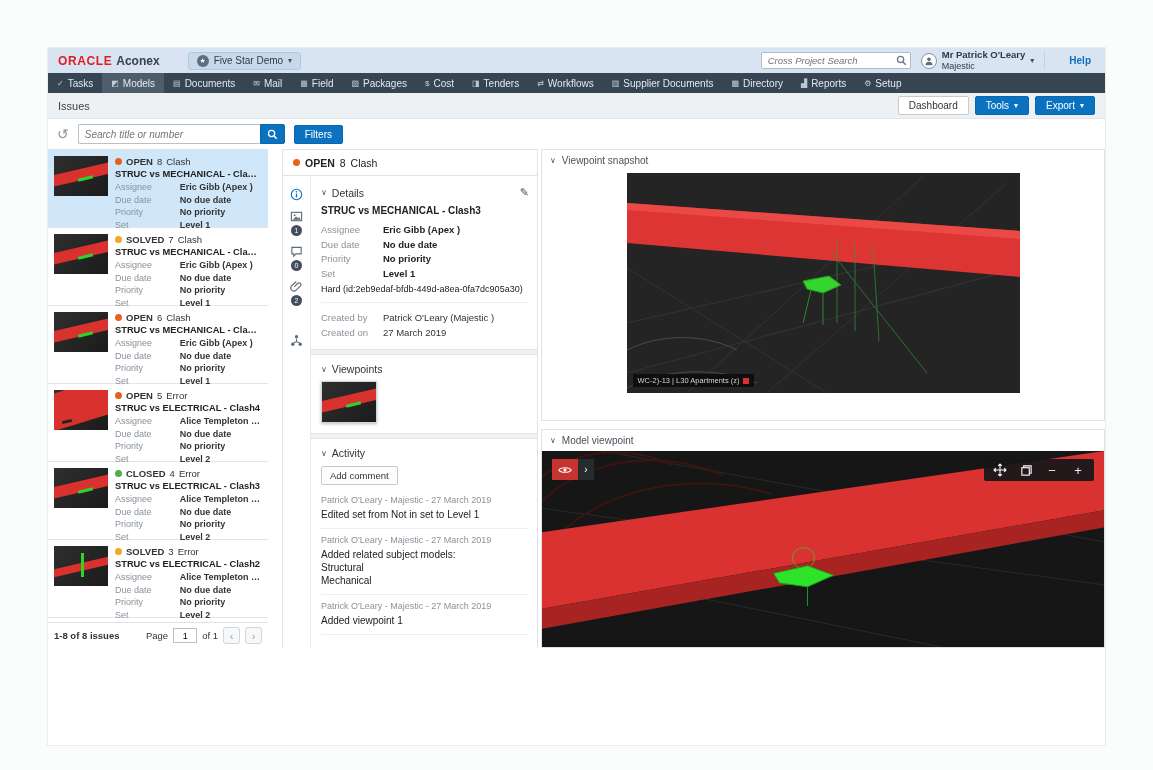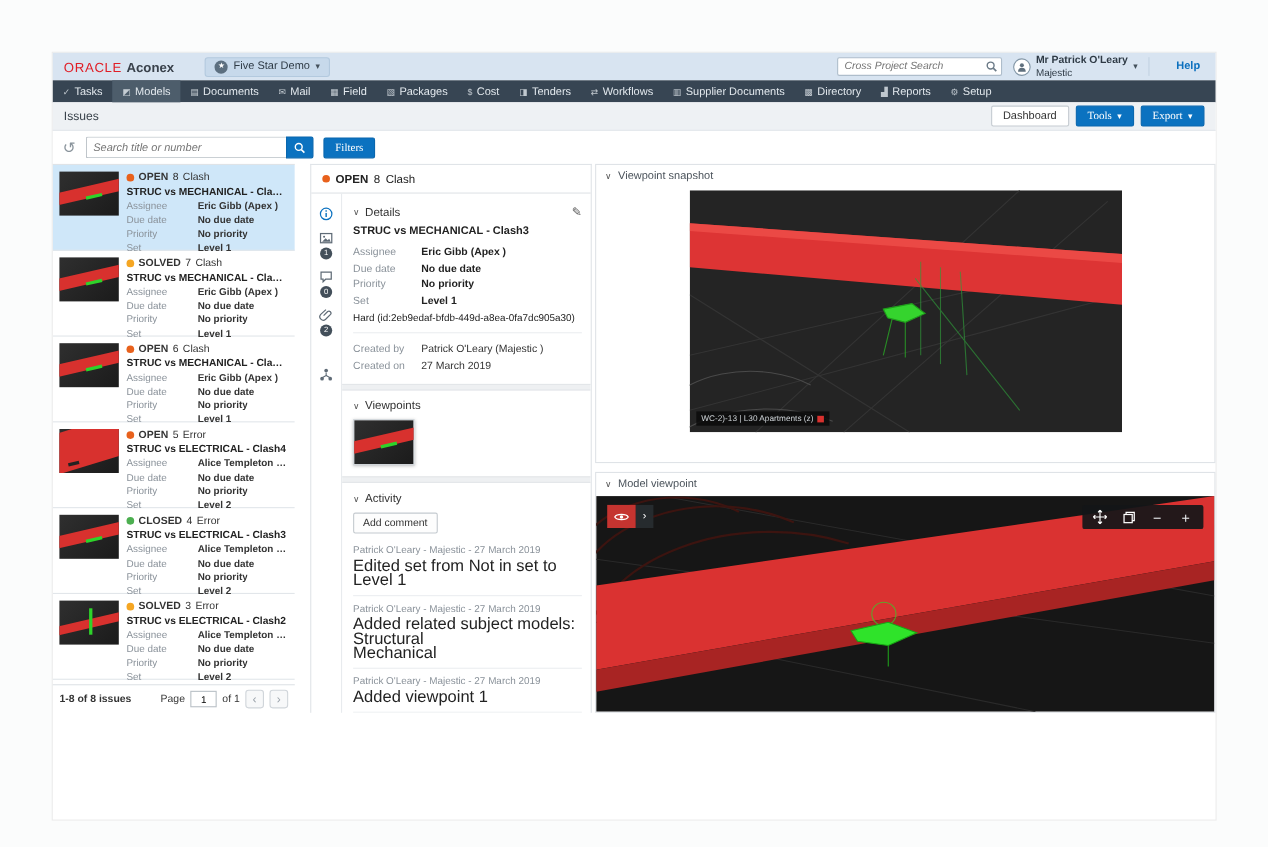--- a/index.html
+++ b/index.html
@@ -4,21 +4,21 @@
 <style>
   html,body{margin:0;padding:0;width:1153px;height:770px;background:#fbfcfc;
     font-family:"Liberation Sans",sans-serif;overflow:hidden;}
   *{box-sizing:border-box;}
   .app{position:absolute;left:48px;top:48px;width:1057px;height:697px;background:#fff;
     box-shadow:0 0 0 1px #ececec;}
 
   
   .topbar{height:25px;background:#d8e4f1;display:flex;align-items:center;padding:0 10px;}
   .logo{display:flex;align-items:baseline;gap:4px;}
-  .logo .oracle{color:#e01e26;font-weight:400;font-size:12px;letter-spacing:.6px;}
+  .logo .oracle{color:#e01e26;font-weight:700;font-size:12px;letter-spacing:.6px;}
   .logo .aconex{color:#39414b;font-size:12px;font-weight:700;}
   .project{display:flex;align-items:center;gap:5px;margin-left:28px;background:#c7d9eb;
     border:1px solid #b3c9de;border-radius:3px;padding:2px 8px;font-size:10px;color:#2e3a45;cursor:pointer;}
   .project .pic{width:12px;height:12px;border-radius:50%;background:#5c6f80;color:#fff;
     display:inline-flex;align-items:center;justify-content:center;font-size:7px;line-height:1;}
   .caret{font-size:8px;color:#44515c;}
   .top-right{margin-left:auto;display:flex;align-items:center;gap:10px;}
   .cps{position:relative;display:flex;align-items:center;}
   .cps input{width:150px;height:17px;border:1px solid #aebdcb;border-radius:2px;font-size:9.5px;
     font-style:italic;color:#6b7a87;padding:0 18px 0 6px;background:#fff;font-family:inherit;}
@@ -38,21 +38,21 @@
   .tab.active{background:#4d5d6b;}
 
   
   .subheader{height:26px;background:#eef1f4;display:flex;align-items:center;padding:0 10px;
     border-bottom:1px solid #e2e6ea;}
   .crumb{font-size:11px;color:#3a434c;}
   .sub-right{margin-left:auto;display:flex;gap:6px;}
   .btn{font-family:inherit;font-size:10px;border-radius:2px;padding:3px 10px;cursor:pointer;
     border:1px solid transparent;display:inline-flex;align-items:center;gap:5px;}
   .btn.white{background:#fff;border-color:#c5cbd1;color:#333;}
-  .btn.blue{background:#0b72c0;border-color:#0a67ae;color:#fff;font-family:Liberation Serif, serif;}
+  .btn.blue{background:#0b72c0;border-color:#0a67ae;color:#fff;}
   .btn .caret{color:inherit;}
 
   
   .toolbar{height:30px;display:flex;align-items:center;gap:9px;padding:0 9px;background:#fff;}
   .refresh{color:#8a949c;font-size:14px;background:none;border:none;cursor:pointer;line-height:1;padding:0;}
   .sbox{display:flex;align-items:stretch;}
   .sbox input{width:182px;height:20px;border:1px solid #b9c0c6;border-right:none;
     border-radius:2px 0 0 2px;padding:0 6px;font-size:10px;font-style:italic;color:#777;font-family:inherit;}
   .sbtn{width:25px;background:#0b72c0;border:1px solid #0a67ae;border-radius:0 2px 2px 0;color:#fff;
     display:flex;align-items:center;justify-content:center;cursor:pointer;}
@@ -112,21 +112,21 @@
   .dv.normal{font-weight:400;color:#333;}
   .desc-label{color:#8a929a;font-size:9.5px;margin-top:8px;border-top:1px solid #eceef1;padding-top:6px;}
   .desc{font-size:9px;color:#222;margin:3px 0 8px;border-bottom:1px solid #eceef1;padding-bottom:8px;}
   .thickdiv{height:6px;background:#eef0f2;margin:9px -8px 8px -10px;
     border-top:1px solid #e3e6e9;border-bottom:1px solid #e3e6e9;}
   .vp-thumb{width:56px;height:42px;margin:2px 0 10px;border:1px solid #cfd4d9;box-shadow:0 1px 3px rgba(0,0,0,.25);cursor:pointer;}
   .addc{font-size:9.5px;border:1px solid #c4cacf;background:#fdfdfd;border-radius:2px;padding:3px 8px;
     color:#333;cursor:pointer;margin:0 0 4px;font-family:inherit;}
   .act{border-bottom:1px solid #eceef1;padding:6px 0 7px;}
   .act-meta{color:#8a929a;font-size:9px;margin-bottom:3px;}
-  .act-lines{font-size:15px;color:#222;line-height:13px;}
+  .act-lines{font-size:10px;color:#222;line-height:13px;}
 
   
   .right-col{flex:1;margin-left:3px;display:flex;flex-direction:column;gap:8px;min-width:0;}
   .panel{border:1px solid #dfe3e7;background:#fff;display:flex;flex-direction:column;}
   .panel.snap{height:272px;flex:none;}
   .panel.model{flex:1;min-height:0;}
   .phead{height:21px;flex:none;display:flex;align-items:center;gap:6px;padding:0 8px;font-size:10px;color:#4a525a;cursor:pointer;}
   .snap-body{flex:1;display:flex;justify-content:center;padding-top:2px;}
   .snap-wrap{position:relative;width:393px;height:220px;}
   .snap-label{position:absolute;left:6px;bottom:6px;background:rgba(10,10,10,.85);color:#cfd4d8;

